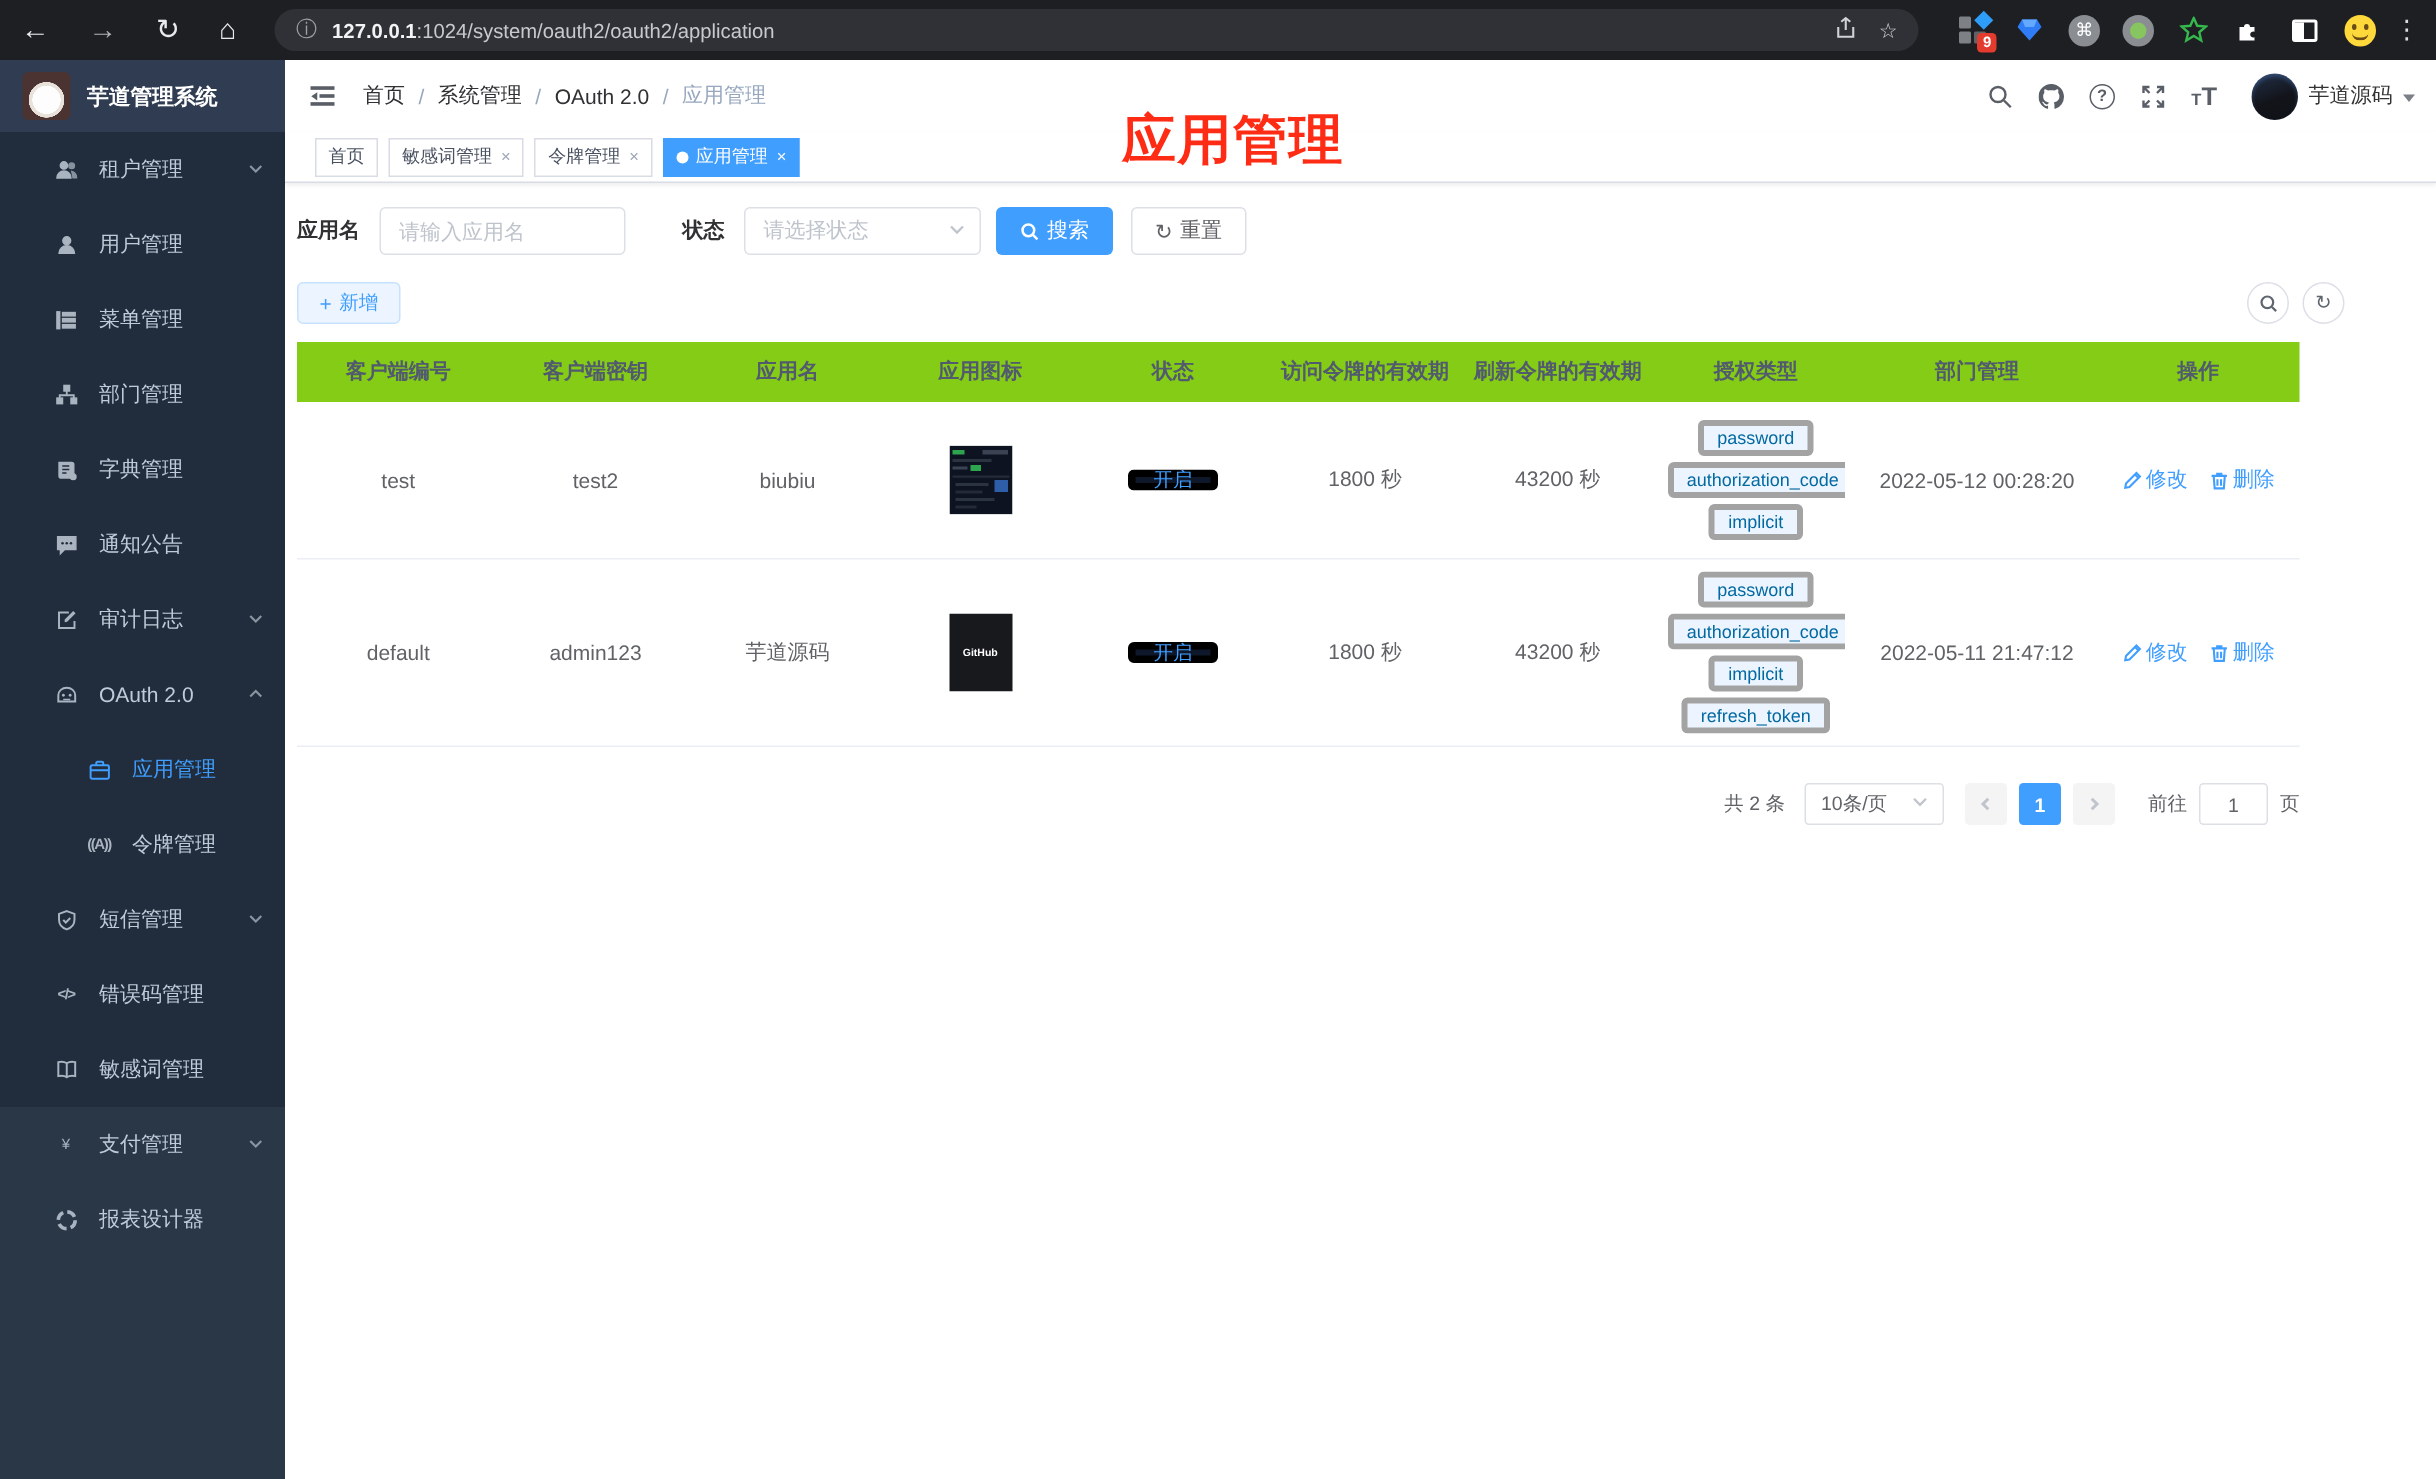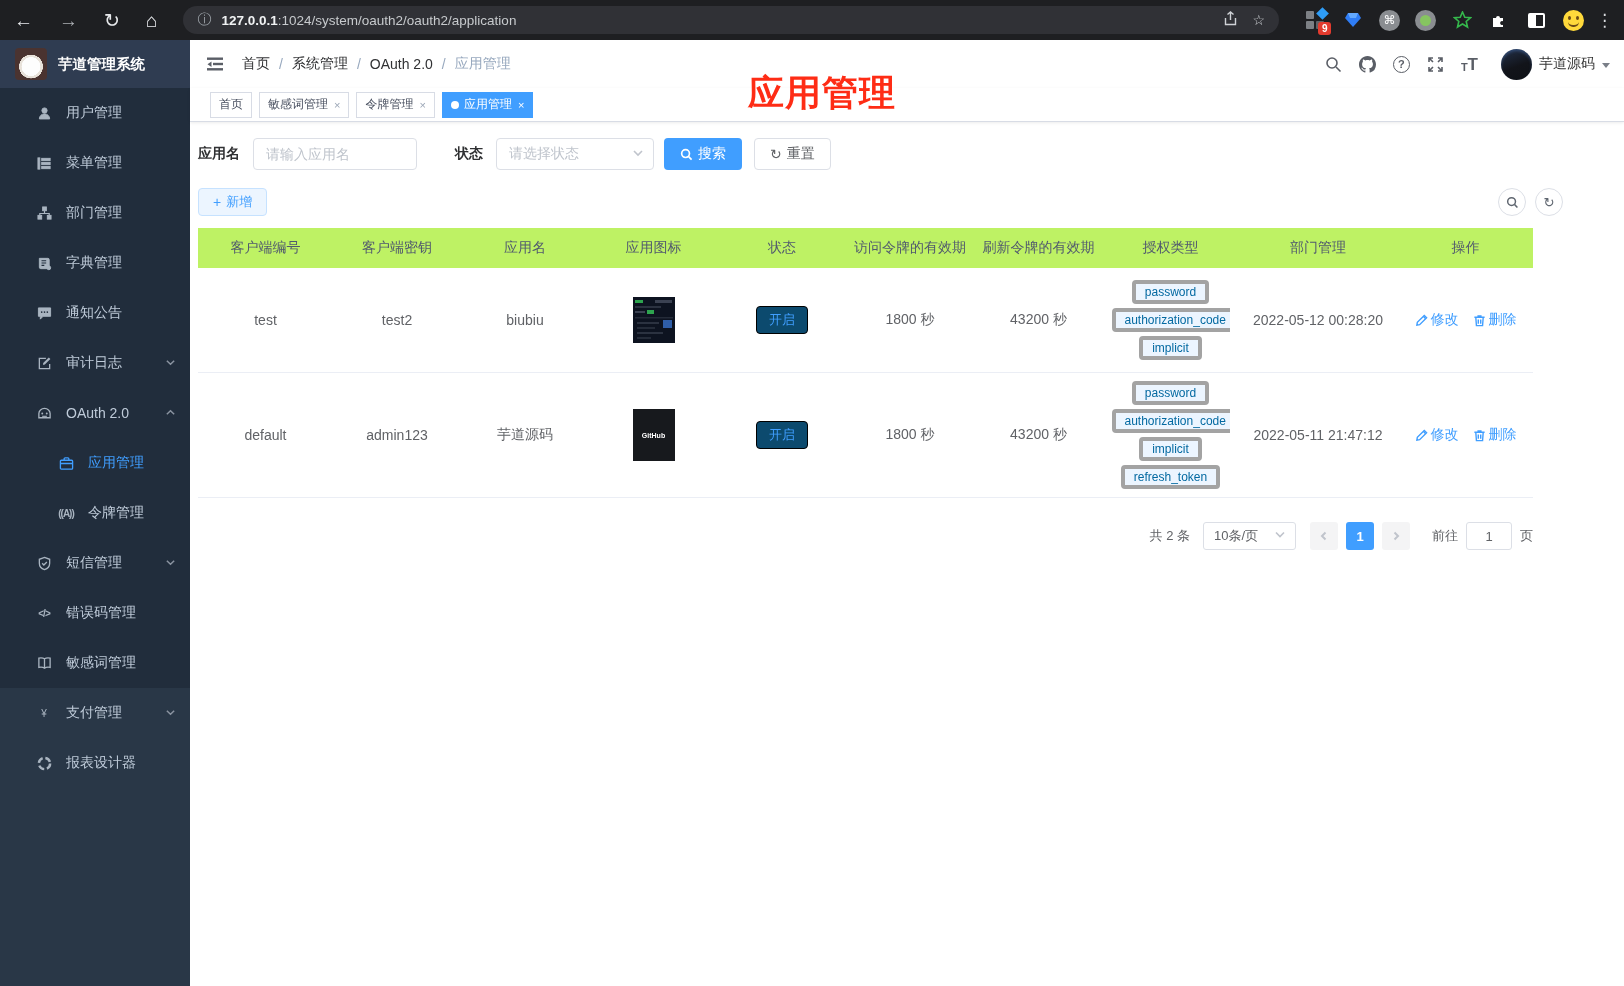--- a/index.html
+++ b/index.html
@@ -116,27 +116,27 @@
   .btn-add { height:28px; background:#ecf5ff; border:1px solid #c6e2ff; color:#409eff; border-radius:4px; padding:0 14px; font-size:13px; display:inline-flex; align-items:center; cursor:pointer; }
   .btn-add .plus { margin-right:5px; font-size:14px; }
   .round-btns { display:flex; gap:9px; margin-right:53px;}
   .rbtn { width:28px; height:28px; border:1px solid #dcdfe6; border-radius:50%; background:#fff; display:flex; align-items:center; justify-content:center; cursor:pointer; color:#5f6670;}
   .rbtn svg { width:13px; height:13px; fill:none; stroke:#5f6670; stroke-width:1.6; }
   .rbtn .rr { font-size:13px; }
 
   
   .table { margin-top:12px; width:1335px; font-size:14px; color:#606266; }
   .tr { display:flex; align-items:center; border-bottom:1px solid #ebeef5; }
-  .tr.head { background:#bef264; border-bottom:none; height:40px; color:#515a6e; font-weight:400; }
+  .tr.head { background:#84cc16; border-bottom:none; height:40px; color:#515a6e; font-weight:700; }
   .tr.r1 { height:105px; }
   .tr.r2 { height:125px; }
   .td { text-align:center; display:flex; flex-direction:column; align-items:center; justify-content:center; overflow:hidden; flex-shrink:0;}
   .c1{width:135px;} .c2{width:128px;} .c3{width:128px;} .c4{width:129px;} .c5{width:128px;}
   .c6{width:128px;} .c7{width:129px;} .c8{width:135px;} .c9{width:160px;} .c10{width:135px;}
-  .status-tag { background:#0c4a6e; border:1px solid #000000; color:#409eff; border-radius:4px; height:28px; padding:0 12px; font-size:13px; display:inline-flex; align-items:center; }
+  .status-tag { background:#0f172a; border:5px solid #000000; color:#409eff; border-radius:4px; height:14px; padding:0 12px; font-size:13px; display:inline-flex; align-items:center; }
   .grants { display:flex; flex-direction:column; align-items:center; gap:4px; width:100%; }
   .gtag { background:#ecf5ff; border:4px solid #a3a3a3; color:#0369a1; border-radius:4px; height:24px; padding:0 9px; font-size:12px; display:inline-flex; align-items:center; white-space:nowrap; flex-shrink:0;}
   .gclip { max-width:118px; overflow:hidden; display:flex; justify-content:flex-start; }
   .ops { flex-direction:row; gap:14px; }
   .op-link { color:#409eff; font-size:14px; cursor:pointer; display:inline-flex; align-items:center; gap:3px;}
   .op-link svg { width:13px; height:13px; fill:none; stroke:#409eff; stroke-width:1.5; }
   .appicon2 { width:42px; height:52px; background:#17191d; display:flex; align-items:center; justify-content:center; }
   .appicon2 span { color:#fff; font-size:7px; font-weight:700; }
 
   
@@ -215,20 +215,34 @@
 
 <div class="app">
 
   <div class="sidebar">
     <div class="logo-row">
       <div class="logo-img"></div>
       <div class="logo-title">芋道管理系统</div>
     </div>
     <div class="menu">
 
+      <div class="menu-item">
+        <span class="mi">
+            <svg viewBox="0 0 16 16">
+              <circle cx="6" cy="4.6" r="2.6"></circle>
+              <path d="M1 13.5c0-2.9 2.2-5 5-5s5 2.1 5 5z"></path>
+              <circle cx="11.5" cy="4.8" r="2" opacity=".75"></circle>
+              <path d="M11 8.7c2.3.2 4 2 4 4.6h-3" opacity=".75"></path>
+            </svg>
+          </span>
+        <span>租户管理</span>
+        <span class="arrow"><svg viewBox="0 0 12 12">
+              <polyline points="2,4 6,8 10,4"></polyline>
+            </svg></span>
+      </div>
 
       <div class="menu-item">
         <span class="mi">
             <svg viewBox="0 0 16 16">
               <circle cx="8" cy="4.8" r="2.8"></circle>
               <path d="M2.5 13.8c0-3.1 2.4-5.4 5.5-5.4s5.5 2.3 5.5 5.4z"></path>
             </svg>
           </span>
         <span>用户管理</span>
       </div>

